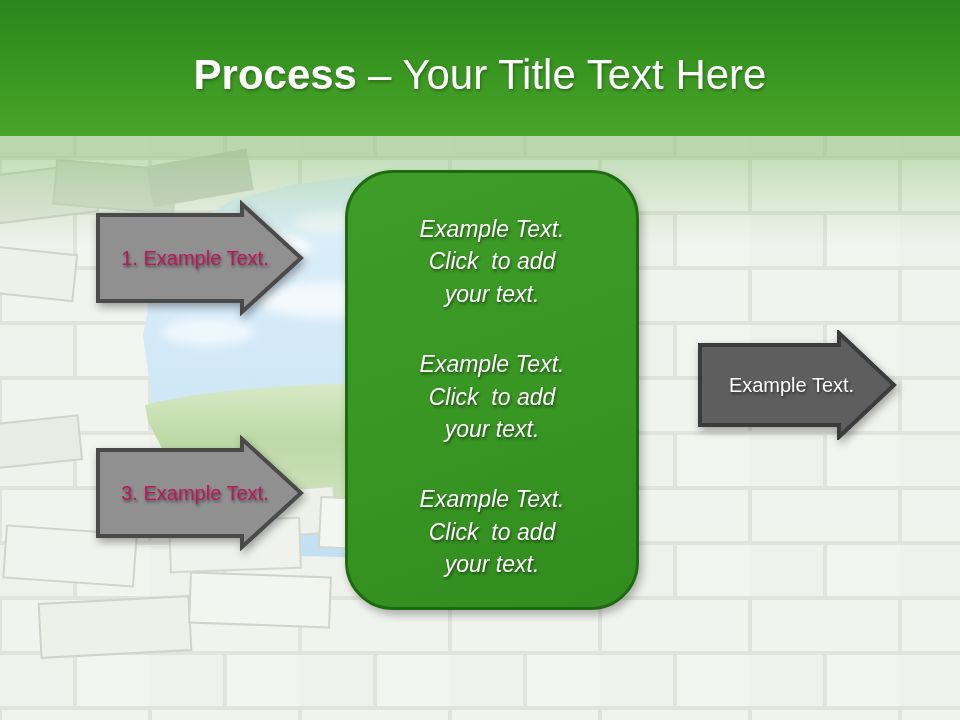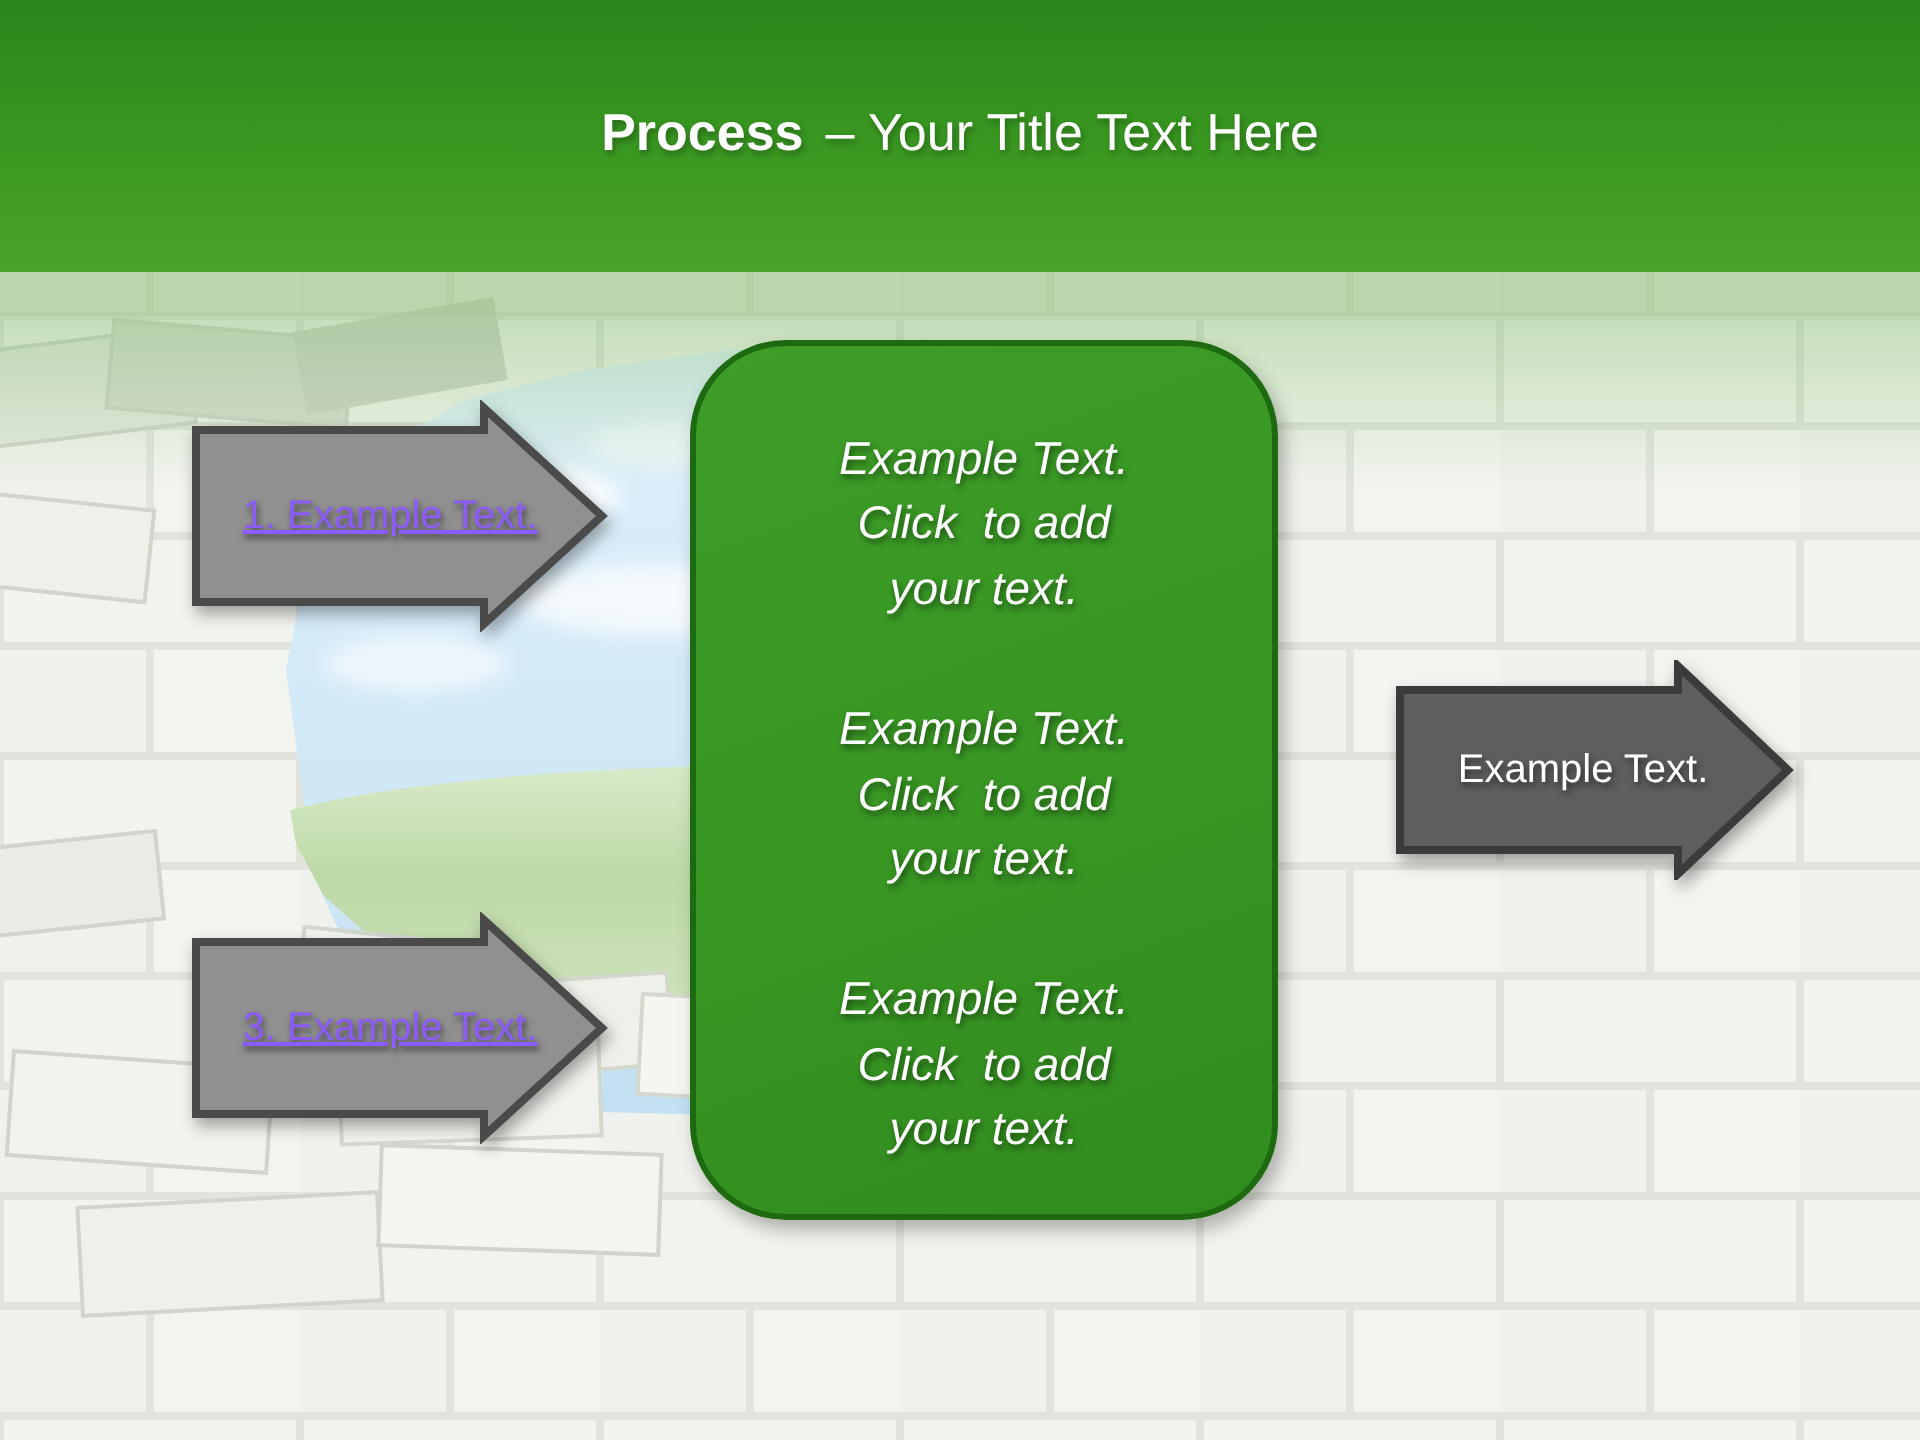--- a/index.html
+++ b/index.html
@@ -11,41 +11,40 @@
   .slide *{box-sizing:border-box;}
   .bg{position:absolute;left:0;top:0;width:960px;height:720px;z-index:0;}
 
   
   .header{
     position:absolute;left:0;top:0;width:960px;height:136px;z-index:3;
     background:linear-gradient(180deg,#2b861c 0%,#389620 50%,#4aa42a 100%);
     display:flex;justify-content:center;align-items:flex-start;
   }
   .title{
-    margin-top:52px;font-size:26px;line-height:1.1;color:#ffffff;
+    margin-top:52px;font-size:42px;line-height:1.1;color:#ffffff;
     text-shadow:1px 2px 3px rgba(0,0,0,0.30);white-space:nowrap;
   }
   .title-bold{font-weight:bold;}
   .title-rest{font-weight:normal;margin-left:11px;}
 
   
 
   
   .arrow{position:absolute;width:210px;height:116px;z-index:4;}
   .arrow svg{position:absolute;left:0;top:0;filter:drop-shadow(2px 4px 4px rgba(0,0,0,0.35));}
   .arrow .lbl{
     position:absolute;left:6px;top:0;width:188px;height:116px;
     display:flex;align-items:center;justify-content:center;
-    color:#8b5cf6;font-size:20px;text-shadow:1px 2px 3px rgba(0,0,0,0.55);
+    color:#be185d;font-size:20px;text-shadow:1px 2px 3px rgba(0,0,0,0.55);
     white-space:nowrap;
-    text-decoration:underline;
   }
   .arrow1{left:95px;top:200px;}
   .arrow2{left:95px;top:326px;}
-  .arrow3{left:95px;top:456px;}
+  .arrow3{left:95px;top:435px;}
 
   
   .arrow-r{position:absolute;left:697px;top:330px;width:200px;height:110px;z-index:4;}
   .arrow-r svg{position:absolute;left:0;top:0;filter:drop-shadow(2px 4px 4px rgba(0,0,0,0.35));}
   .arrow-r .lbl{
     position:absolute;left:12px;top:0;width:165px;height:110px;
     display:flex;align-items:center;justify-content:center;
     color:#ffffff;font-size:20px;text-shadow:1px 2px 3px rgba(0,0,0,0.55);
     white-space:nowrap;
   }

